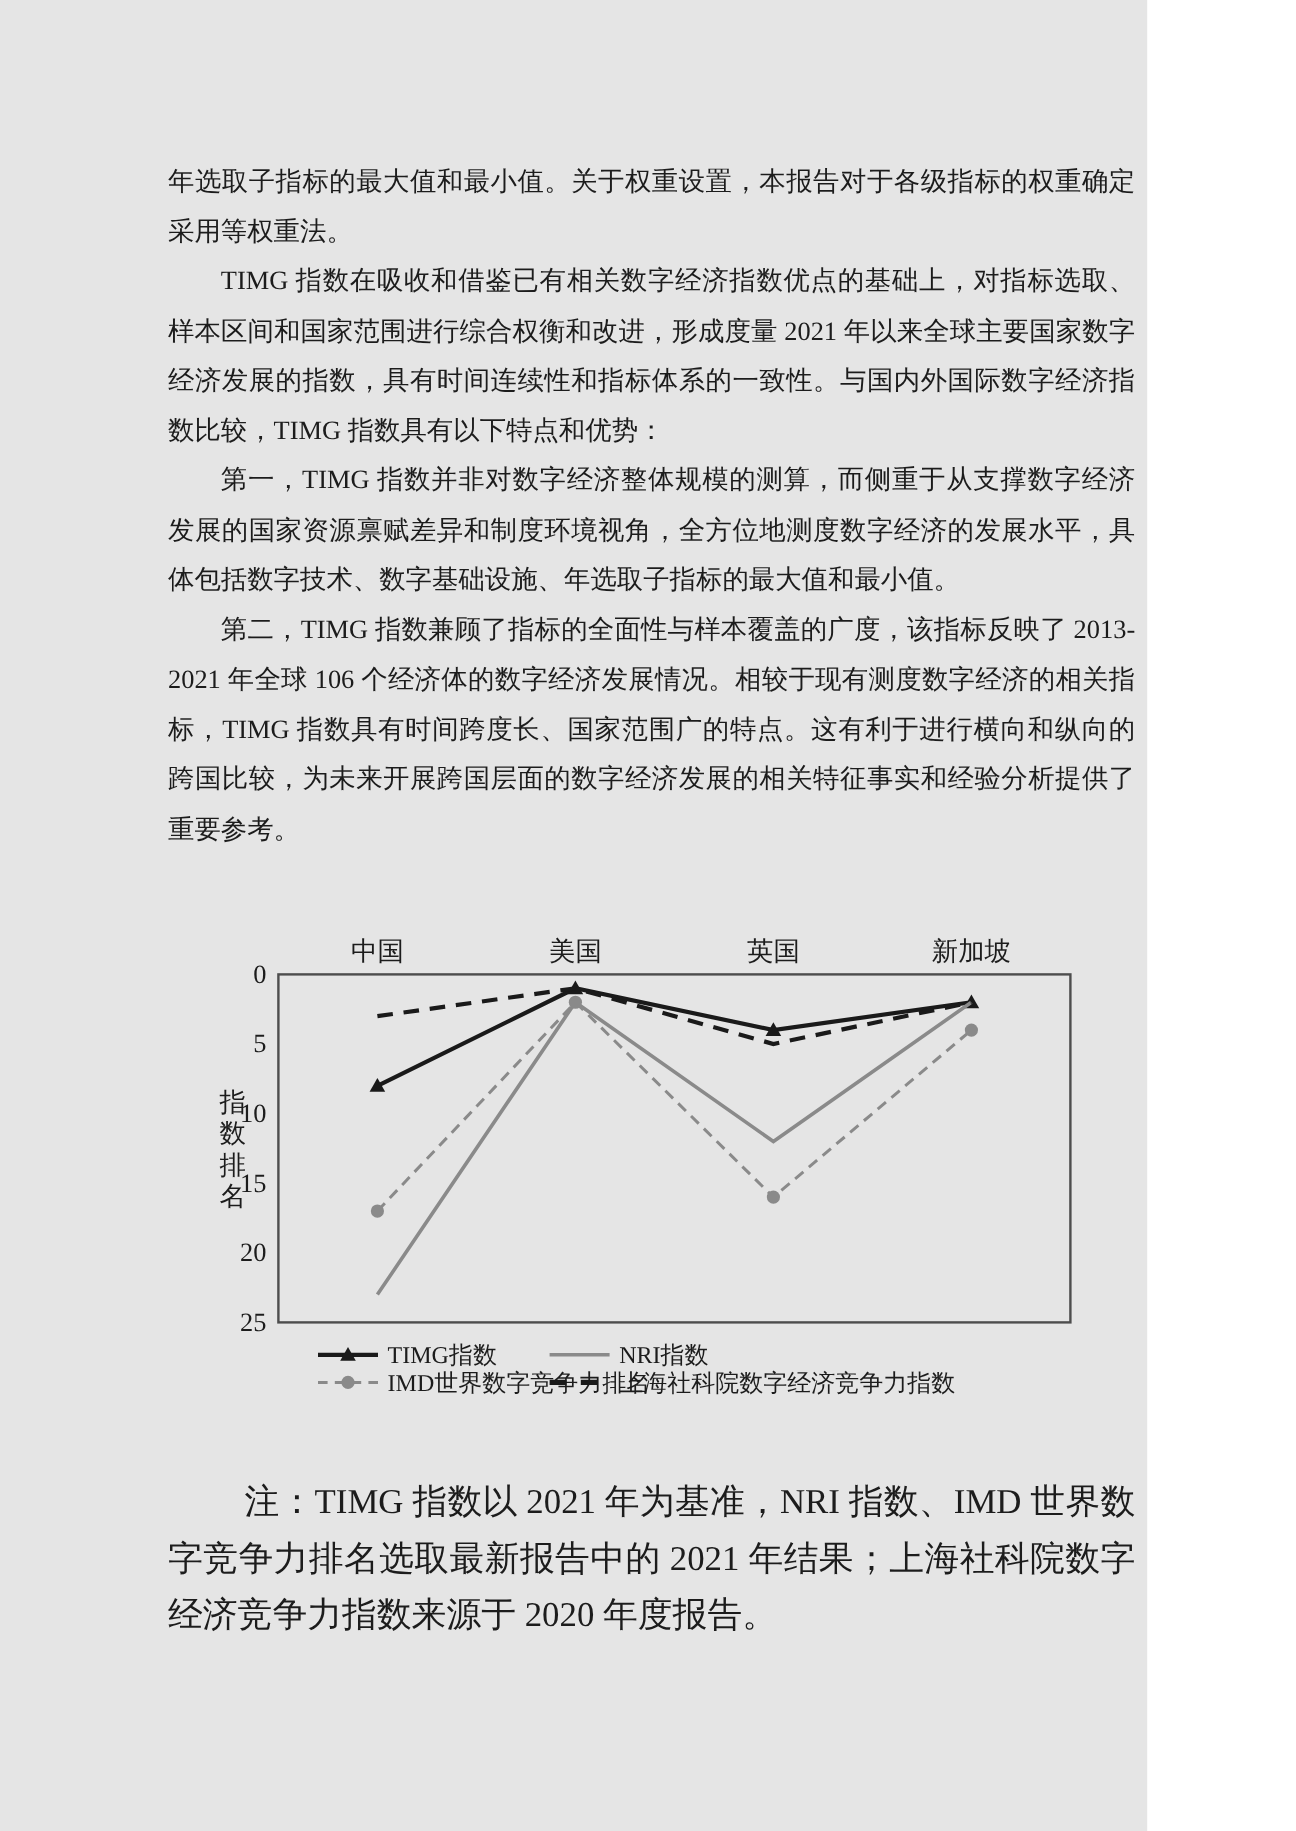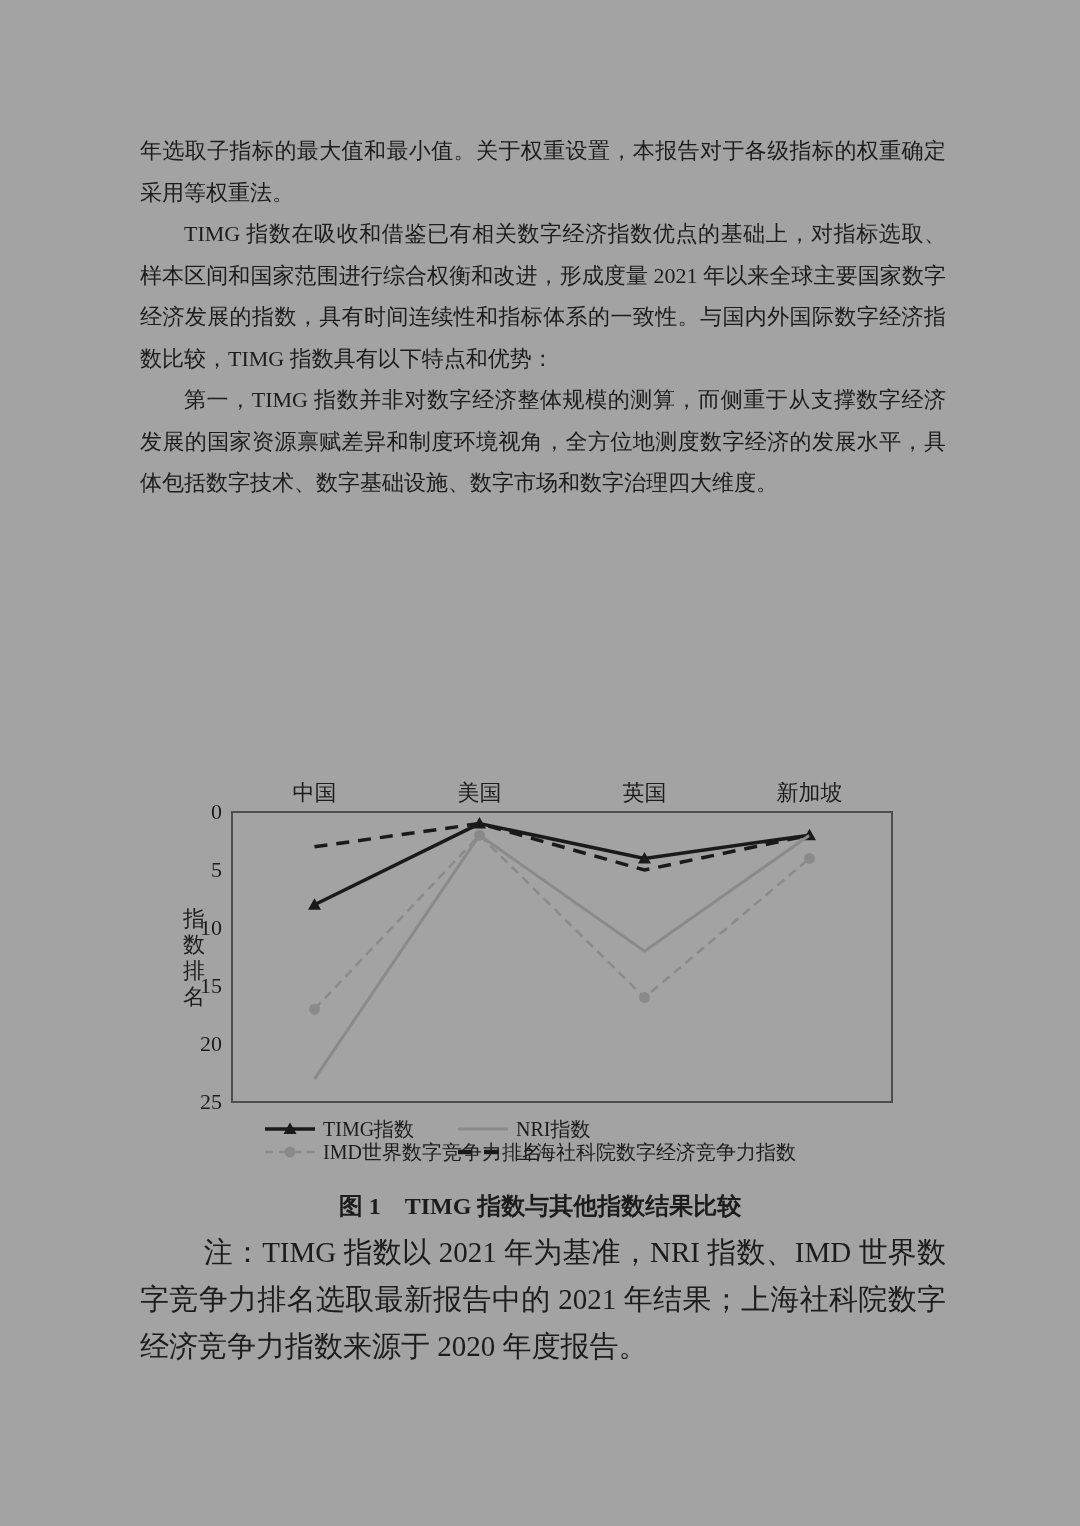--- a/index.html
+++ b/index.html
@@ -1,17 +1,17 @@
 <!DOCTYPE html>
 <html><head>
 <meta charset="utf-8">
 <style>
   html,body { margin:0; padding:0; background:#ffffff; }
   .page {
-    position:relative; width:1080px; height:1526px; background:#a3a3a3;
+    position:relative; width:956px; height:1526px; background:#e5e5e5;
     font-family:"Liberation Serif","DejaVu Serif",serif; color:#1c1c1c;
     overflow:hidden;
   }
   .textblock {
     position:absolute; left:140px; top:130px; width:806px;
     font-size:22px; line-height:41.5px; text-align:justify;
   }
   .textblock p { margin:0; text-indent:2em; }
   .textblock p.noindent { text-indent:0; }
   .textblock p.heading { font-weight:bold; }
@@ -30,21 +30,22 @@
   }
 </style>
 </head>
 <body>
 
 <div class="page">
 
   <div class="textblock">
     <p class="noindent">年选取子指标的最大值和最小值。关于权重设置，本报告对于各级指标的权重确定采用等权重法。</p>
     <p>TIMG 指数在吸收和借鉴已有相关数字经济指数优点的基础上，对指标选取、样本区间和国家范围进行综合权衡和改进，形成度量 2021 年以来全球主要国家数字经济发展的指数，具有时间连续性和指标体系的一致性。与国内外国际数字经济指数比较，TIMG 指数具有以下特点和优势：</p>
-    <p>第一，TIMG 指数并非对数字经济整体规模的测算，而侧重于从支撑数字经济发展的国家资源禀赋差异和制度环境视角，全方位地测度数字经济的发展水平，具体包括数字技术、数字基础设施、数字市场和数字治理四大维度。</p>
+    <p>第一，TIMG 指数并非对数字经济整体规模的测算，而侧重于从支撑数字经济发展的国家资源禀赋差异和制度环境视角，全方位地测度数字经济的发展水平，具体包括数字技术、数字基础设施、年选取子指标的最大值和最小值。</p>
+    <p>第二，TIMG 指数兼顾了指标的全面性与样本覆盖的广度，该指标反映了 2013-2021 年全球 106 个经济体的数字经济发展情况。相较于现有测度数字经济的相关指标，TIMG 指数具有时间跨度长、国家范围广的特点。这有利于进行横向和纵向的跨国比较，为未来开展跨国层面的数字经济发展的相关特征事实和经验分析提供了重要参考。</p>
   </div>
 
   <svg id="chart-svg" class="chart" width="740" height="410" viewBox="0 0 740 410">
       <text x="144.5" y="32" text-anchor="middle" class="cat">中国</text>
       <text x="309.5" y="32" text-anchor="middle" class="cat">美国</text>
       <text x="474.5" y="32" text-anchor="middle" class="cat">英国</text>
       <text x="639.5" y="32" text-anchor="middle" class="cat">新加坡</text>
       <text x="52" y="51" text-anchor="end" class="tick">0</text>
       <text x="52" y="109" text-anchor="end" class="tick">5</text>
       <text x="52" y="167" text-anchor="end" class="tick">10</text>
@@ -73,17 +74,16 @@
       <text x="153" y="368" class="leg">TIMG指数</text>
       <line x1="288" y1="361" x2="338" y2="361" stroke="#8a8a8a" stroke-width="3"></line>
       <text x="346" y="368" class="leg">NRI指数</text>
       <line x1="95" y1="384" x2="145" y2="384" stroke="#8a8a8a" stroke-width="2.5" stroke-dasharray="8 6"></line>
       <circle cx="120" cy="384" r="5.5" fill="#8a8a8a"></circle>
       <text x="153" y="391" class="leg">IMD世界数字竞争力排名</text>
       <line x1="288" y1="384" x2="338" y2="384" stroke="#1a1a1a" stroke-width="4.5" stroke-dasharray="14 12"></line>
       <text x="346" y="391" class="leg">上海社科院数字经济竞争力指数</text>
     </svg>
 
-  <div class="caption">图 1　TIMG 指数与其他指数结果比较</div>
 
   <div class="note">注：TIMG 指数以 2021 年为基准，NRI 指数、IMD 世界数字竞争力排名选取最新报告中的 2021 年结果；上海社科院数字经济竞争力指数来源于 2020 年度报告。</div>
 
 </div>
 
 </body></html>

